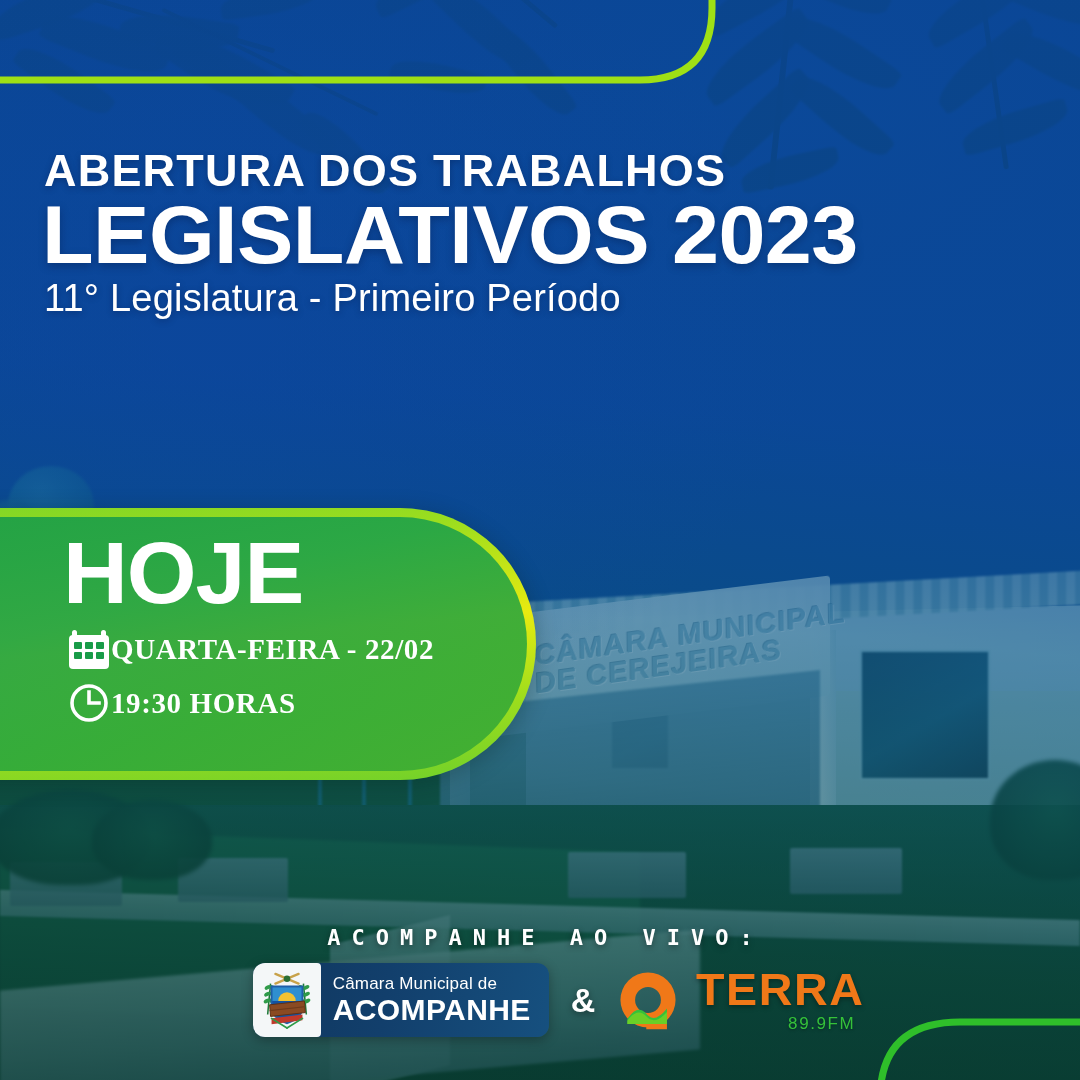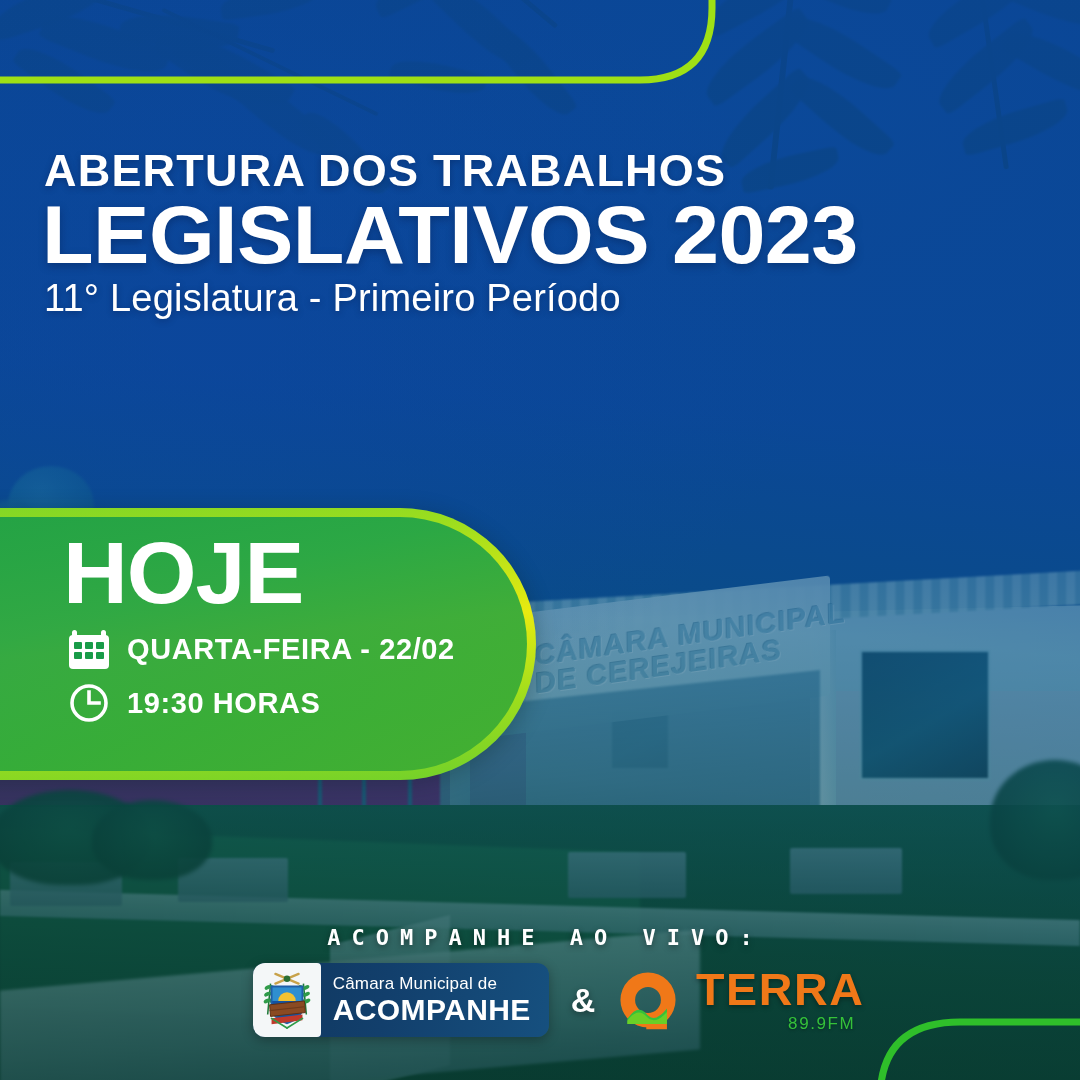--- a/index.html
+++ b/index.html
@@ -9,21 +9,21 @@
     background: #111;
   }
   * { box-sizing: border-box; }
 
   .poster {
     position: relative;
     width: 1080px;
     height: 1080px;
     overflow: hidden;
     font-family: "Liberation Sans", "DejaVu Sans", sans-serif;
-    background: #701a75;
+    background: #14532d;
     -webkit-font-smoothing: antialiased;
   }
 
   
   .bg { position: absolute; inset: 0; overflow: hidden; }
 
   
   .sky {
     position: absolute;
     left: 0; top: 0; width: 100%; height: 64%;
@@ -277,22 +277,22 @@
     font-weight: bold;
     letter-spacing: -1px;
     line-height: 1;
     margin: 0 0 10px -4px;
     transform: scaleX(1.02);
     transform-origin: left center;
   }
   .badge-row {
     display: flex;
     align-items: center;
-    gap: 16px;
     margin-bottom: 10px;
+    font-family: Liberation Serif, serif;
   }
   .badge-row .ico { flex: 0 0 auto; width: 44px; height: 44px; display: block; }
   .badge-row .txt {
     color: #fff;
     font-size: 29px;
     font-weight: bold;
     letter-spacing: .6px;
     line-height: 1;
     white-space: nowrap;
   }

